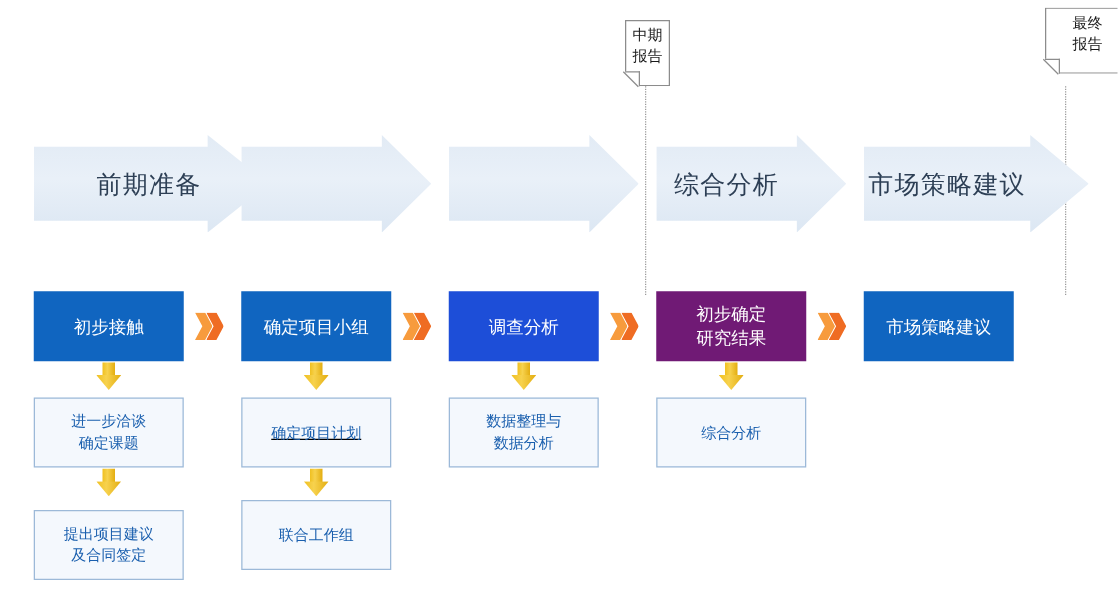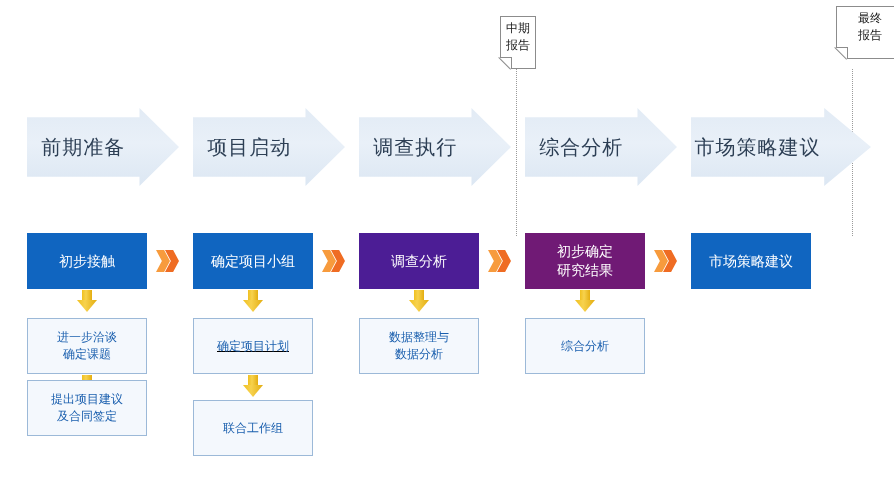--- a/index.html
+++ b/index.html
@@ -203,50 +203,48 @@
       </div>
       <div class="note-card" style="left: 836px; top: 6px; padding-left: 32px;">
         <div class="note-body"></div>
         <div class="note-fold"></div>
         <div class="note-text">最终
 报告</div>
       </div>
     </div>
 
   <div id="phase-row">
-      <div class="phase-banner" style="left: 27px; top: 108px; width: 152px; height: 78px;">
+      <div class="phase-banner" style="left: 27px; top: 108px; width: 152px; height: 78px; padding-left: 36px;">
         <div class="banner-shape"></div>
         <div class="banner-label">前期准备</div>
       </div>
       <div class="phase-banner" style="left: 193px; top: 108px; width: 152px; height: 78px;">
         <div class="banner-shape"></div>
-        <div class="banner-label">项目启动</div>
       </div>
       <div class="phase-banner" style="left: 359px; top: 108px; width: 152px; height: 78px;">
         <div class="banner-shape"></div>
-        <div class="banner-label">调查执行</div>
       </div>
       <div class="phase-banner" style="left: 525px; top: 108px; width: 152px; height: 78px;">
         <div class="banner-shape"></div>
         <div class="banner-label">综合分析</div>
       </div>
       <div class="phase-banner" style="left: 691px; top: 108px; width: 180px; height: 78px;">
         <div class="banner-shape"></div>
         <div class="banner-label">市场策略建议</div>
       </div>
     </div>
 
   <div id="step-row">
       <div class="step-box" style="left: 27px; top: 233px; background: rgb(16, 101, 192);">
         <div class="step-label">初步接触</div>
       </div>
       <div class="step-box" style="left: 193px; top: 233px; background: rgb(16, 101, 192);">
         <div class="step-label">确定项目小组</div>
       </div>
-      <div class="step-box" style="left: 359px; top: 233px; background: #4c1d95;">
+      <div class="step-box" style="left: 359px; top: 233px; background: #1d4ed8;">
         <div class="step-label">调查分析</div>
       </div>
       <div class="step-box" style="left: 525px; top: 233px; background: #701a75;">
         <div class="step-label">初步确定
 研究结果</div>
       </div>
       <div class="step-box" style="left: 691px; top: 233px; background: rgb(16, 101, 192);">
         <div class="step-label">市场策略建议</div>
       </div>
     </div>
@@ -305,21 +303,21 @@
       <div class="sub-box" style="left: 193px; top: 318px; text-decoration: underline;">
         <div class="sub-label">确定项目计划</div>
       </div>
       <div class="sub-box" style="left: 359px; top: 318px;">
         <div class="sub-label">数据整理与
 数据分析</div>
       </div>
       <div class="sub-box" style="left: 525px; top: 318px;">
         <div class="sub-label">综合分析</div>
       </div>
-      <div class="sub-box" style="left: 27px; top: 380px; justify-content: center;">
+      <div class="sub-box" style="left: 27px; top: 408px; justify-content: center;">
         <div class="sub-label">提出项目建议
 及合同签定</div>
       </div>
       <div class="sub-box" style="left: 193px; top: 400px;">
         <div class="sub-label">联合工作组</div>
       </div>
     </div>
 
 </div>
 

